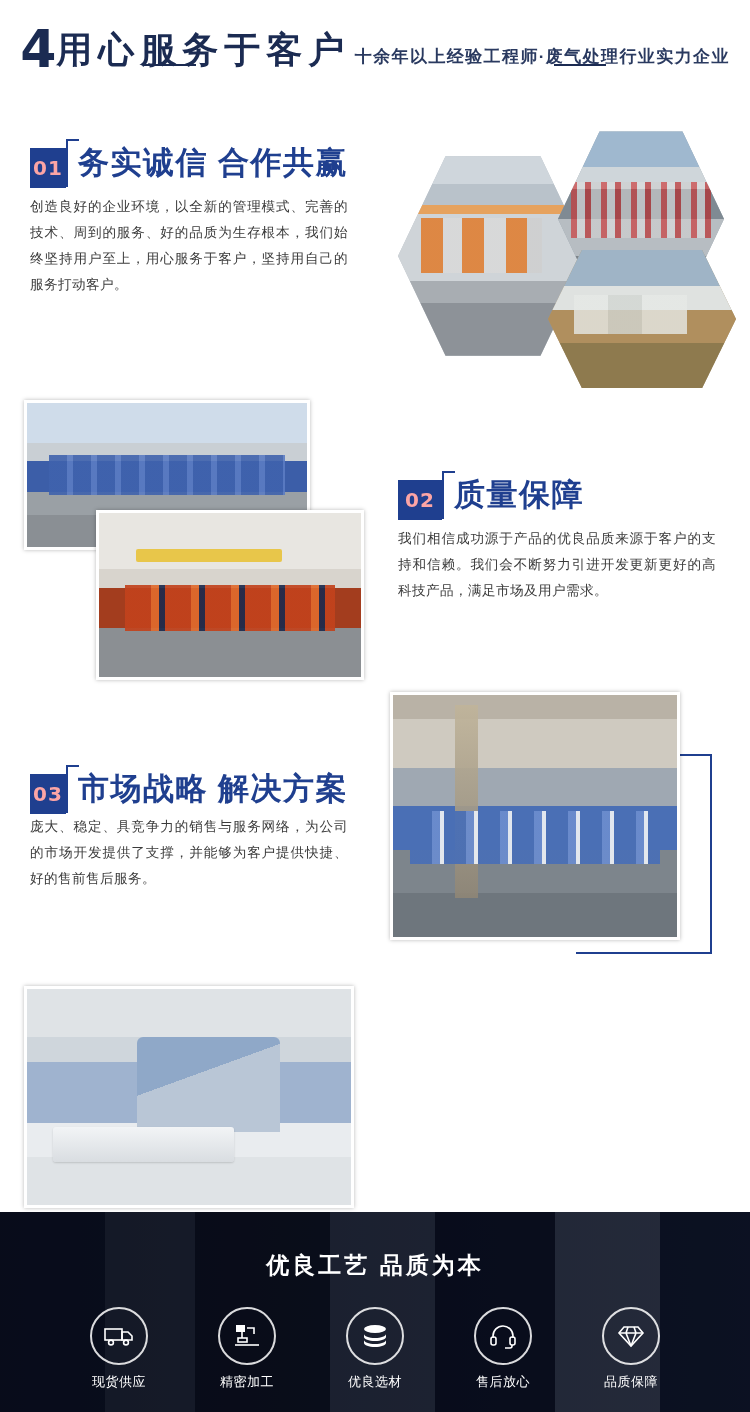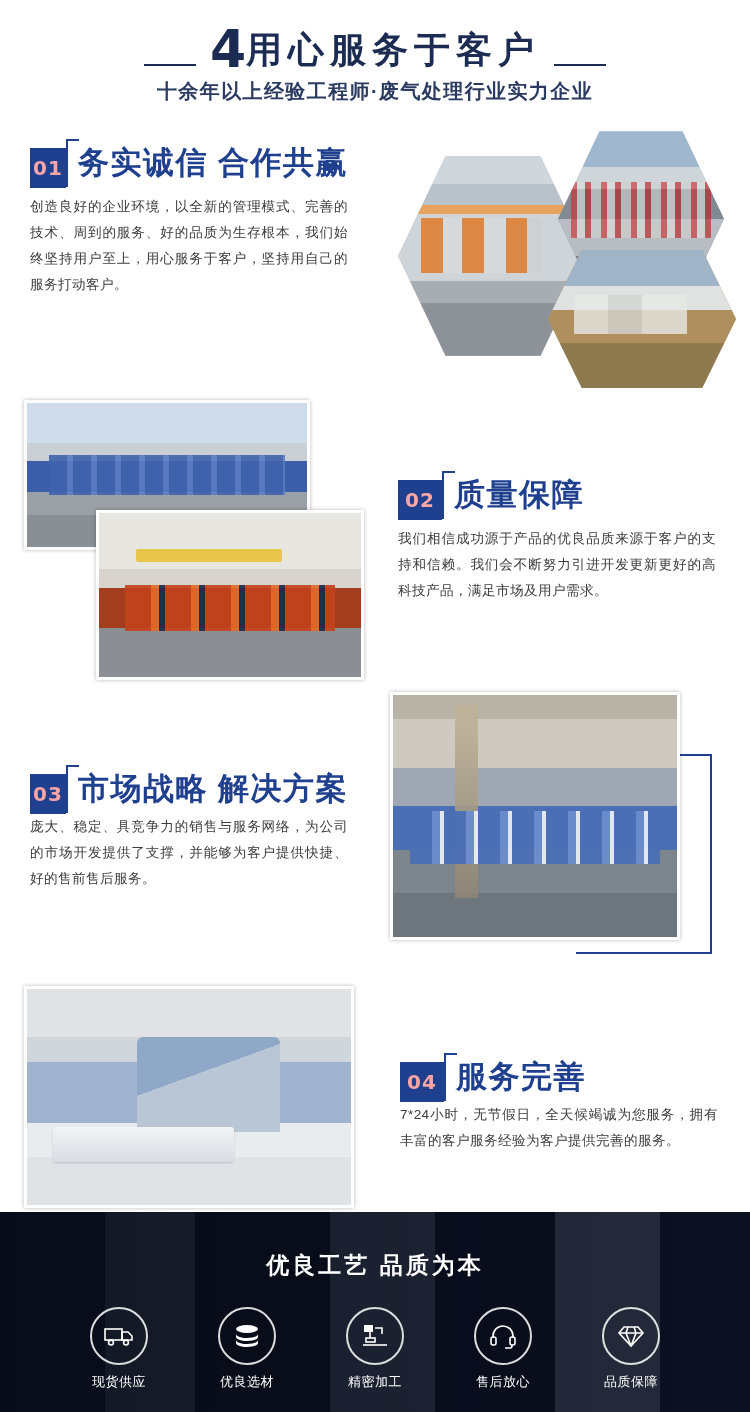--- a/index.html
+++ b/index.html
@@ -37,21 +37,21 @@
   .head-title .big-num {
     font-size: 52px;
     color: #1b2b52;
     letter-spacing: 0;
     position: relative;
     top: 5px;
     font-family: "DejaVu Sans", sans-serif;
   }
   .head-sub {
     margin-top: 6px;
-    font-size: 20px;
+    font-size: 17px;
     color: #2a3a60;
     letter-spacing: 1.4px;
     font-weight: bold;
     display: inline-block;
     position: relative;
   }
   .head-rule-left, .head-rule-right {
     position: absolute;
     top: 64px;
     height: 2px;
@@ -343,74 +343,64 @@
       </div>
     </div>
     <div class="blk-body">庞大、稳定、具竞争力的销售与服务网络，为公司的市场开发提供了支撑，并能够为客户提供快捷、好的售前售后服务。</div>
   </div>
   <div class="frame3"></div>
   <div class="photo photo-frame ph3"></div>
 </div>
 
 <div class="section s4">
   <div class="photo photo-frame ph4"></div>
-  <div class="txt">
-    <div class="title-row">
-      <div class="num-badge">04</div>
-      <div class="title-wrap">
-        <div class="title-corner"></div>
-        <div class="blk-title">服务完善</div>
-      </div>
-    </div>
-    <div class="blk-body">7*24小时，无节假日，全天候竭诚为您服务，拥有丰富的客户服务经验为客户提供完善的服务。</div>
-  </div>
 </div>
 
 <div class="footer">
   <div class="footer-title">优良工艺  品质为本</div>
   <div class="footer-items">
 
     <div class="f-item">
       <div class="f-circle">
         <svg width="30" height="22" viewBox="0 0 30 22" fill="none" stroke="#ffffff" stroke-width="1.6">
           <rect x="1" y="4" width="17" height="11"></rect>
           <path d="M18 7h6l4 4v4h-10z"></path>
           <circle cx="7" cy="17.5" r="2.4"></circle>
           <circle cx="22" cy="17.5" r="2.4"></circle>
         </svg>
       </div>
       <div class="f-label">现货供应</div>
-    </div>
-
-    <div class="f-item">
-      <div class="f-circle">
-        <svg width="30" height="24" viewBox="0 0 30 24" fill="#ffffff">
-          <ellipse cx="15" cy="5" rx="11" ry="4"></ellipse>
-          <path d="M4 10c0 2.2 4.9 4 11 4s11-1.8 11-4v3c0 2.2-4.9 4-11 4S4 15.2 4 13z"></path>
-          <path d="M4 16c0 2.2 4.9 4 11 4s11-1.8 11-4v3c0 2.2-4.9 4-11 4S4 21.2 4 19z"></path>
-        </svg>
-      </div>
-      <div class="f-label">优良选材</div>
     </div>
 
     <div class="f-item">
       <div class="f-circle">
         <svg width="28" height="26" viewBox="0 0 28 26" fill="none" stroke="#ffffff" stroke-width="1.6">
           <rect x="3" y="2" width="9" height="7" fill="#ffffff" stroke="none"></rect>
           <path d="M14 5h7v6"></path>
           <path d="M9 9v6"></path>
           <rect x="5" y="15" width="9" height="4"></rect>
           <path d="M2 22h24"></path>
         </svg>
       </div>
       <div class="f-label">精密加工</div>
     </div>
 
     <div class="f-item">
       <div class="f-circle">
+        <svg width="30" height="24" viewBox="0 0 30 24" fill="#ffffff">
+          <ellipse cx="15" cy="5" rx="11" ry="4"></ellipse>
+          <path d="M4 10c0 2.2 4.9 4 11 4s11-1.8 11-4v3c0 2.2-4.9 4-11 4S4 15.2 4 13z"></path>
+          <path d="M4 16c0 2.2 4.9 4 11 4s11-1.8 11-4v3c0 2.2-4.9 4-11 4S4 21.2 4 19z"></path>
+        </svg>
+      </div>
+      <div class="f-label">优良选材</div>
+    </div>
+
+    <div class="f-item">
+      <div class="f-circle">
         <svg width="28" height="26" viewBox="0 0 28 26" fill="none" stroke="#ffffff" stroke-width="1.6">
           <path d="M4 15v-2a10 10 0 0 1 20 0v2"></path>
           <rect x="2" y="14" width="5" height="8" rx="2"></rect>
           <rect x="21" y="14" width="5" height="8" rx="2"></rect>
           <path d="M23 22v1a2 2 0 0 1-2 2h-5"></path>
         </svg>
       </div>
       <div class="f-label">售后放心</div>
     </div>
 

